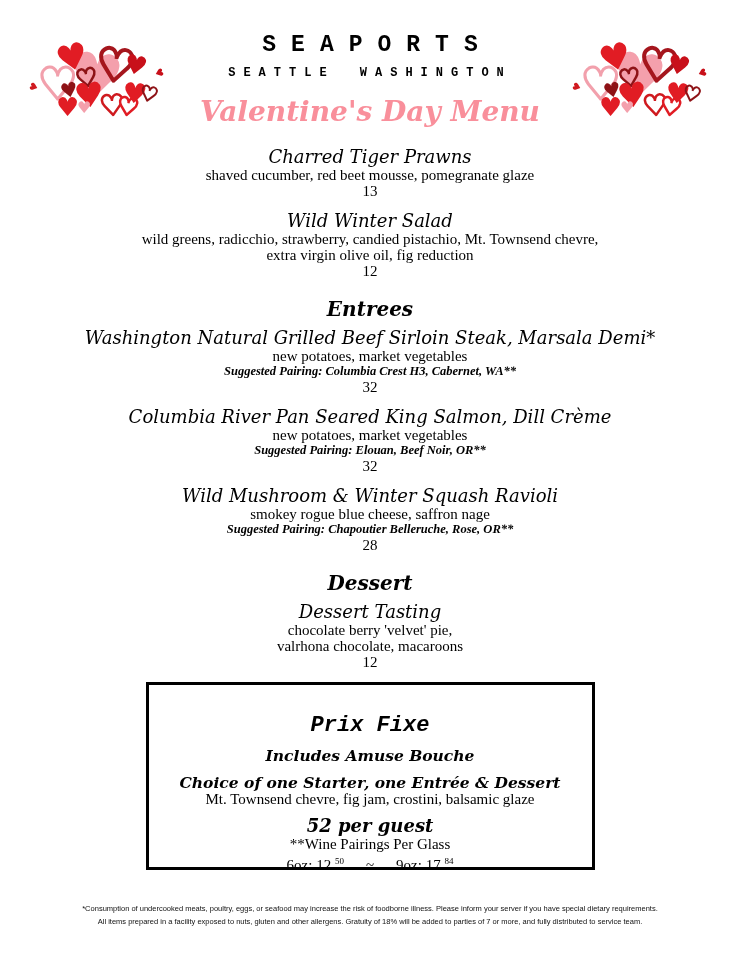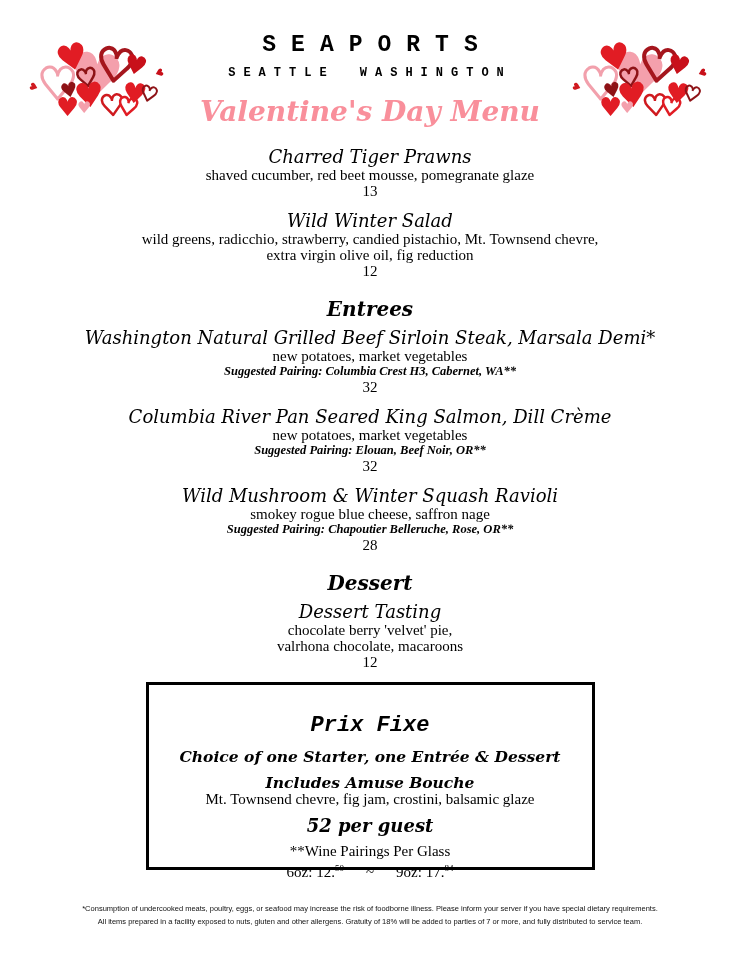--- a/index.html
+++ b/index.html
@@ -30,21 +30,21 @@
   
   .prix-box{width:443px;height:182px;margin:12px auto 0;border:3px solid #000;text-align:center;}
   .pf-heading{font-family:Liberation Mono, monospace;font-style:italic;font-weight:bold;
               font-size:22px;line-height:24px;margin-top:29px;}
   .pf-line{font-family:"DejaVu Serif",serif;font-style:italic;font-weight:bold;
            font-size:15.5px;line-height:17px;margin-top:10px;}
   .pf-line.tight{margin-top:9px;}
   .pf-sub{font-size:15px;line-height:16px;}
   .pf-price{font-family:"DejaVu Serif",serif;font-style:italic;font-weight:bold;
             font-size:18px;line-height:20px;margin-top:9px;}
-  .pf-wine-note{font-size:15px;line-height:16px;margin-top:7px;}
+  .pf-wine-note{font-size:15px;line-height:16px;}
   .pf-wine-prices{font-size:15px;line-height:18px;}
   .pf-wine-prices sup{font-size:9px;}
   .pf-tilde{display:inline-block;margin:0 22px;}
 
   
   .footer{position:absolute;top:902px;left:0;width:740px;text-align:center;
           font-family:"Liberation Sans",sans-serif;font-weight:normal;font-size:7.5px;
           line-height:13px;color:#111;}
 
   
@@ -124,22 +124,22 @@
       <div class="item">
         <div class="item-name">Dessert Tasting</div>
         <div class="item-desc">chocolate berry 'velvet' pie,
 valrhona chocolate, macaroons</div>
         <div class="item-price">12</div>
       </div>
     </div>
 
     <div class="prix-box">
       <div class="pf-heading">Prix Fixe</div>
+      <div class="pf-line tight">Includes Amuse Bouche</div>
       <div class="pf-line">Choice of one Starter, one Entrée &amp; Dessert</div>
-      <div class="pf-line tight">Includes Amuse Bouche</div>
       <div class="pf-sub">Mt. Townsend chevre, fig jam, crostini, balsamic glaze</div>
       <div class="pf-price">52 per guest</div>
       <div class="pf-wine-note">**Wine Pairings Per Glass</div>
       <div class="pf-wine-prices">
         <span>6oz: 12.</span><sup>50</sup><span class="pf-tilde">~</span><span>9oz: 17.</span><sup>84</sup>
       </div>
     </div>
   </div>
 
   <div class="footer">

